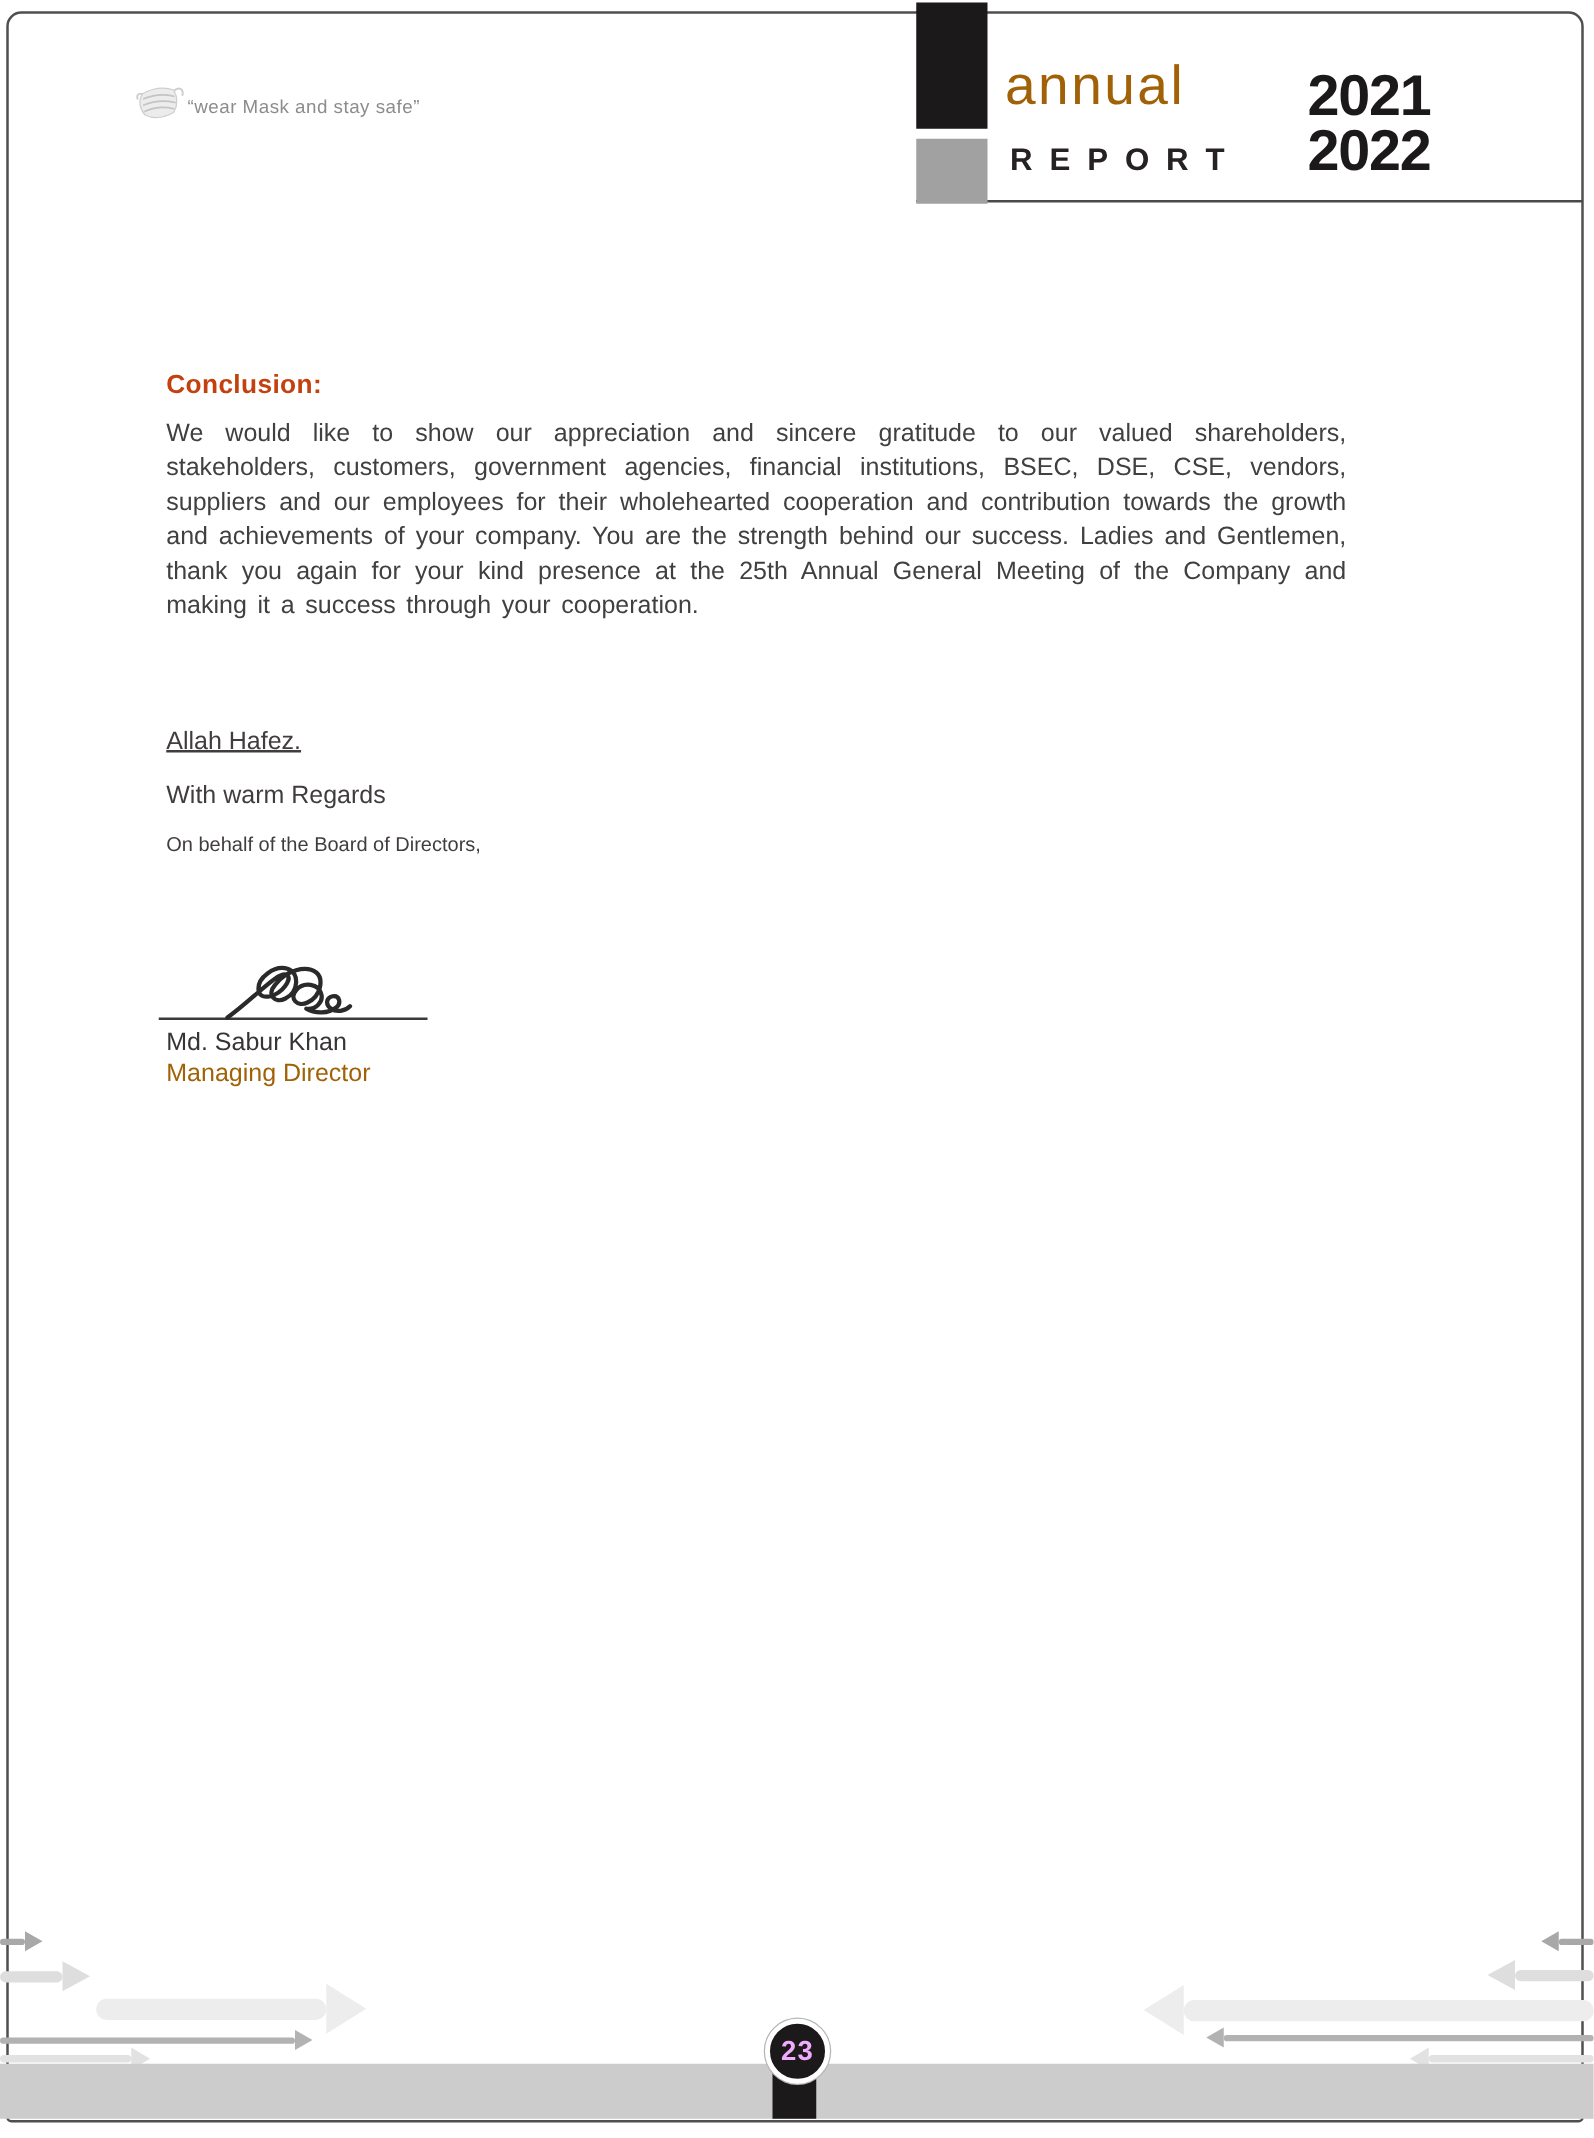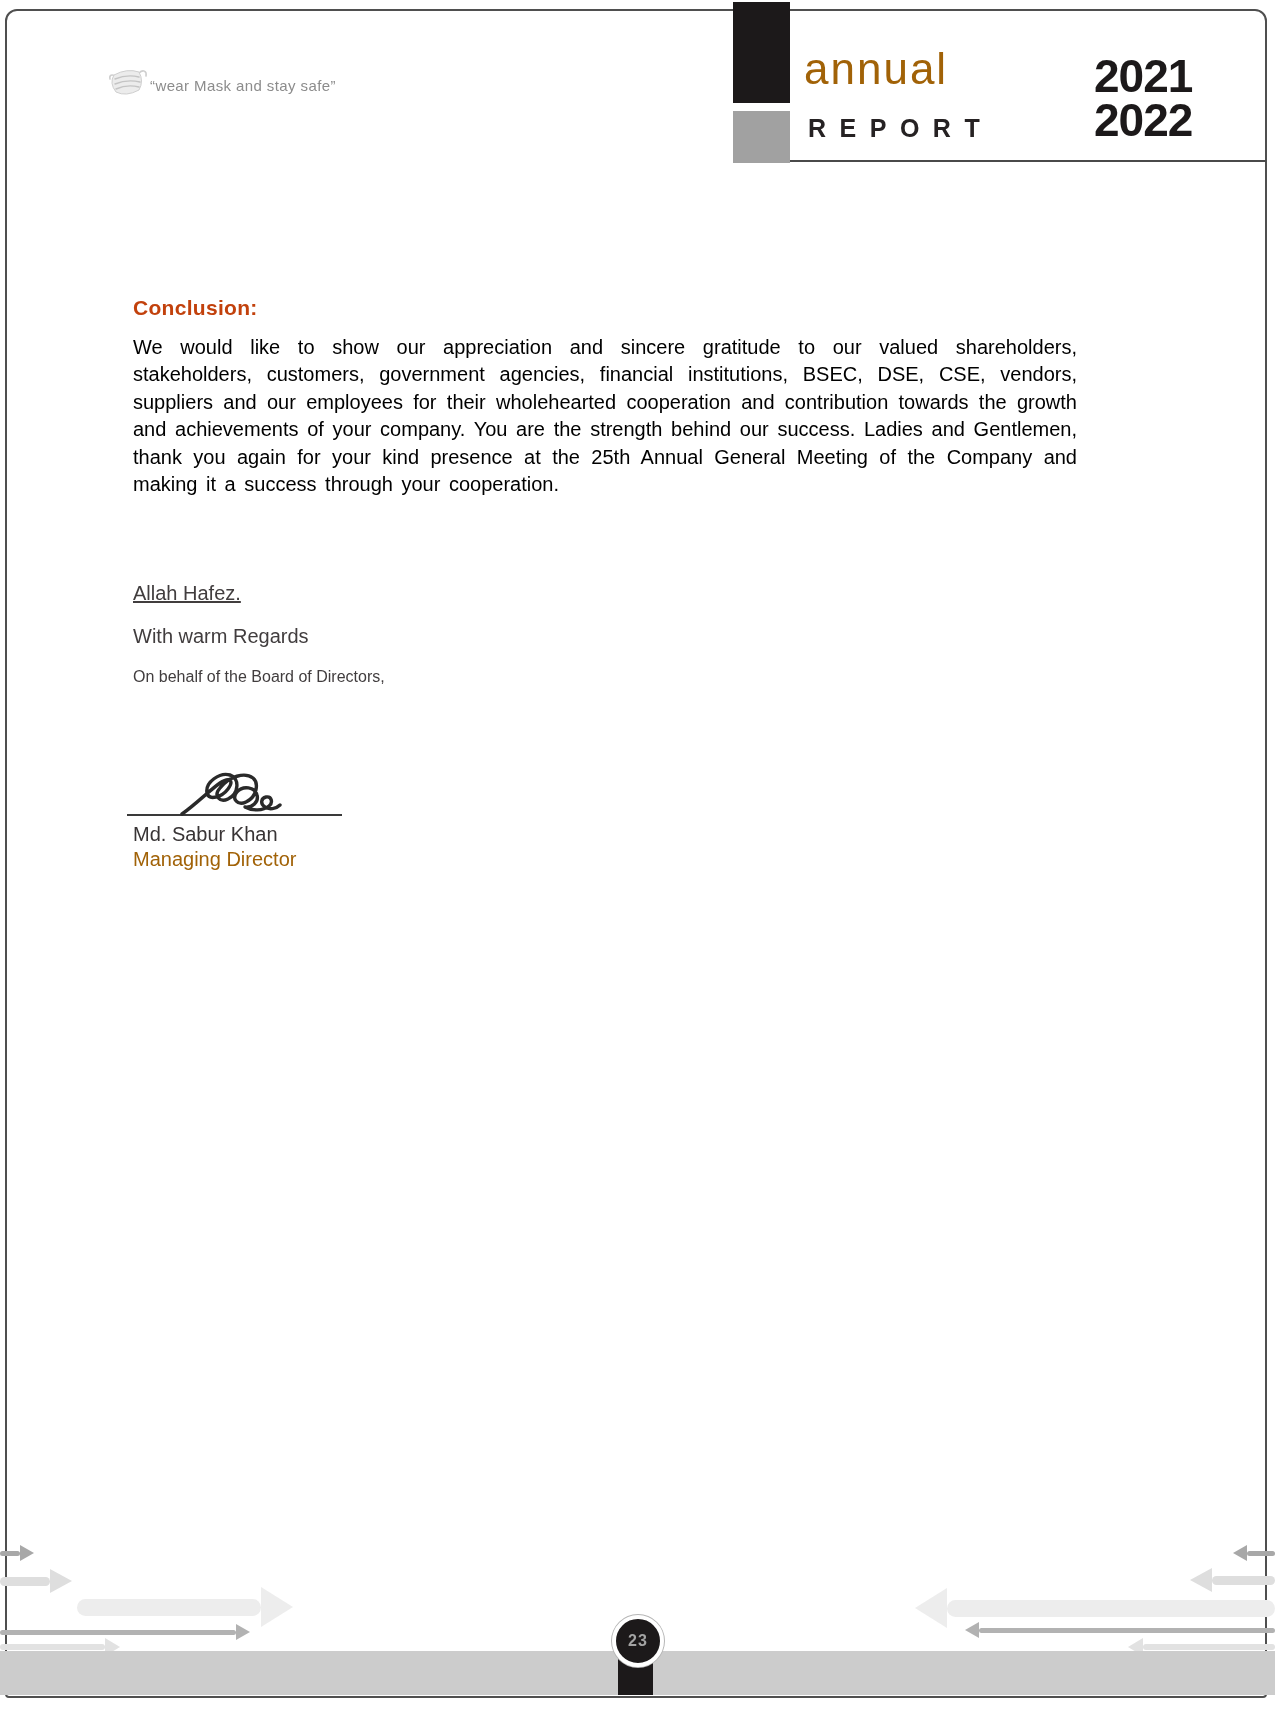--- a/index.html
+++ b/index.html
@@ -26,27 +26,27 @@
   .header-rule{left:733px;top:160px;width:533px;height:2px;background:#4a4a4a;z-index:2;}
   .annual-text{
     left:804px;top:44px;font-size:44px;color:#a16207;letter-spacing:2px;
     font-weight:400;z-index:3;
   }
   .report-text{
     left:808px;top:114px;font-size:25px;font-weight:700;color:#262223;
     letter-spacing:13.5px;z-index:3;
   }
   .years{left:1046px;top:54px;font-size:46px;font-weight:800;color:#1c191a;
-    line-height:44px;letter-spacing:-1px;z-index:3;margin-left:48px;}
+    line-height:44px;letter-spacing:-1px;z-index:3;}
 
   
   .heading{left:133px;top:296px;font-size:21px;font-weight:700;color:#c2410c;letter-spacing:.3px;}
   .paragraph{
     left:133px;top:334px;width:944px;font-size:20px;line-height:27.4px;
-    text-align:justify;color:#000000;word-spacing:3px;
+    text-align:justify;color:#404040;word-spacing:3px;
   }
   .line-farewell{left:133px;top:582px;font-size:20px;color:#413d3e;text-decoration:underline;}
   .line-regards{left:133px;top:625px;font-size:20px;color:#413d3e;}
   .line-behalf{left:133px;top:668px;font-size:16px;color:#413d3e;}
 
   .sig-svg{left:178px;top:766px;z-index:2;}
   .sig-line{left:127px;top:814px;width:215px;height:2px;background:#3a3a3a;}
   .sig-name{left:133px;top:823px;font-size:20px;color:#383435;}
   .sig-title{left:133px;top:848px;font-size:20px;color:#a16207;}
 
@@ -97,21 +97,21 @@
   .b5 .shaft{width:132px;height:6px;background:#e2e2e2;}
 
   .footer-band{left:0;top:1651px;width:1275px;height:44px;background:#cccccc;z-index:2;}
   .footer-column{left:618px;top:1638px;width:35px;height:57px;background:#1c191a;z-index:3;}
   .page-badge{
     left:612px;top:1615px;width:44px;height:44px;border-radius:50%;
     background:#1c191a;border:4px solid #ffffff;box-sizing:content-box;
     box-shadow:0 0 0 1px #b5b5b5;display:flex;align-items:center;justify-content:center;
     z-index:4;
   }
-  .page-badge span{color:#a3a3a3;font-size:16px;font-weight:700;letter-spacing:1px;}
+  .page-badge span{color:#f0abfc;font-size:22px;font-weight:700;letter-spacing:1px;}
 </style>
 </head>
 <body>
 
 <div class="abs page-border"></div>
 
 <div class="abs mask-note">
   <span>
     <svg width="44" height="34" viewBox="0 0 44 34">
       <path d="M9,10 C6,8 3,9 4,13 M33,7 C37,3 41,5 40,10" fill="none" stroke="#cfcfcf" stroke-width="1.6" stroke-linecap="round"></path>

